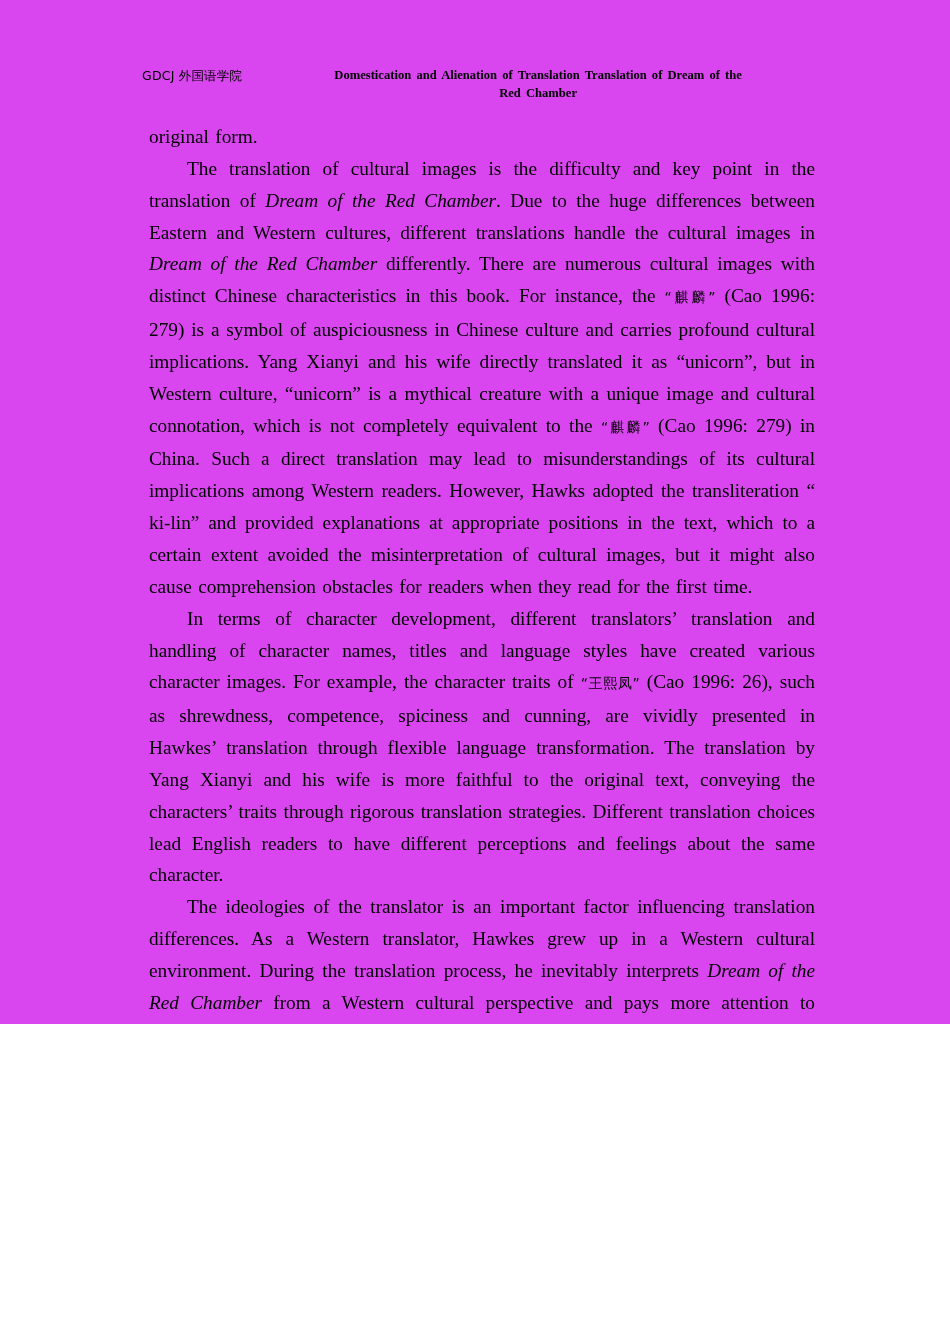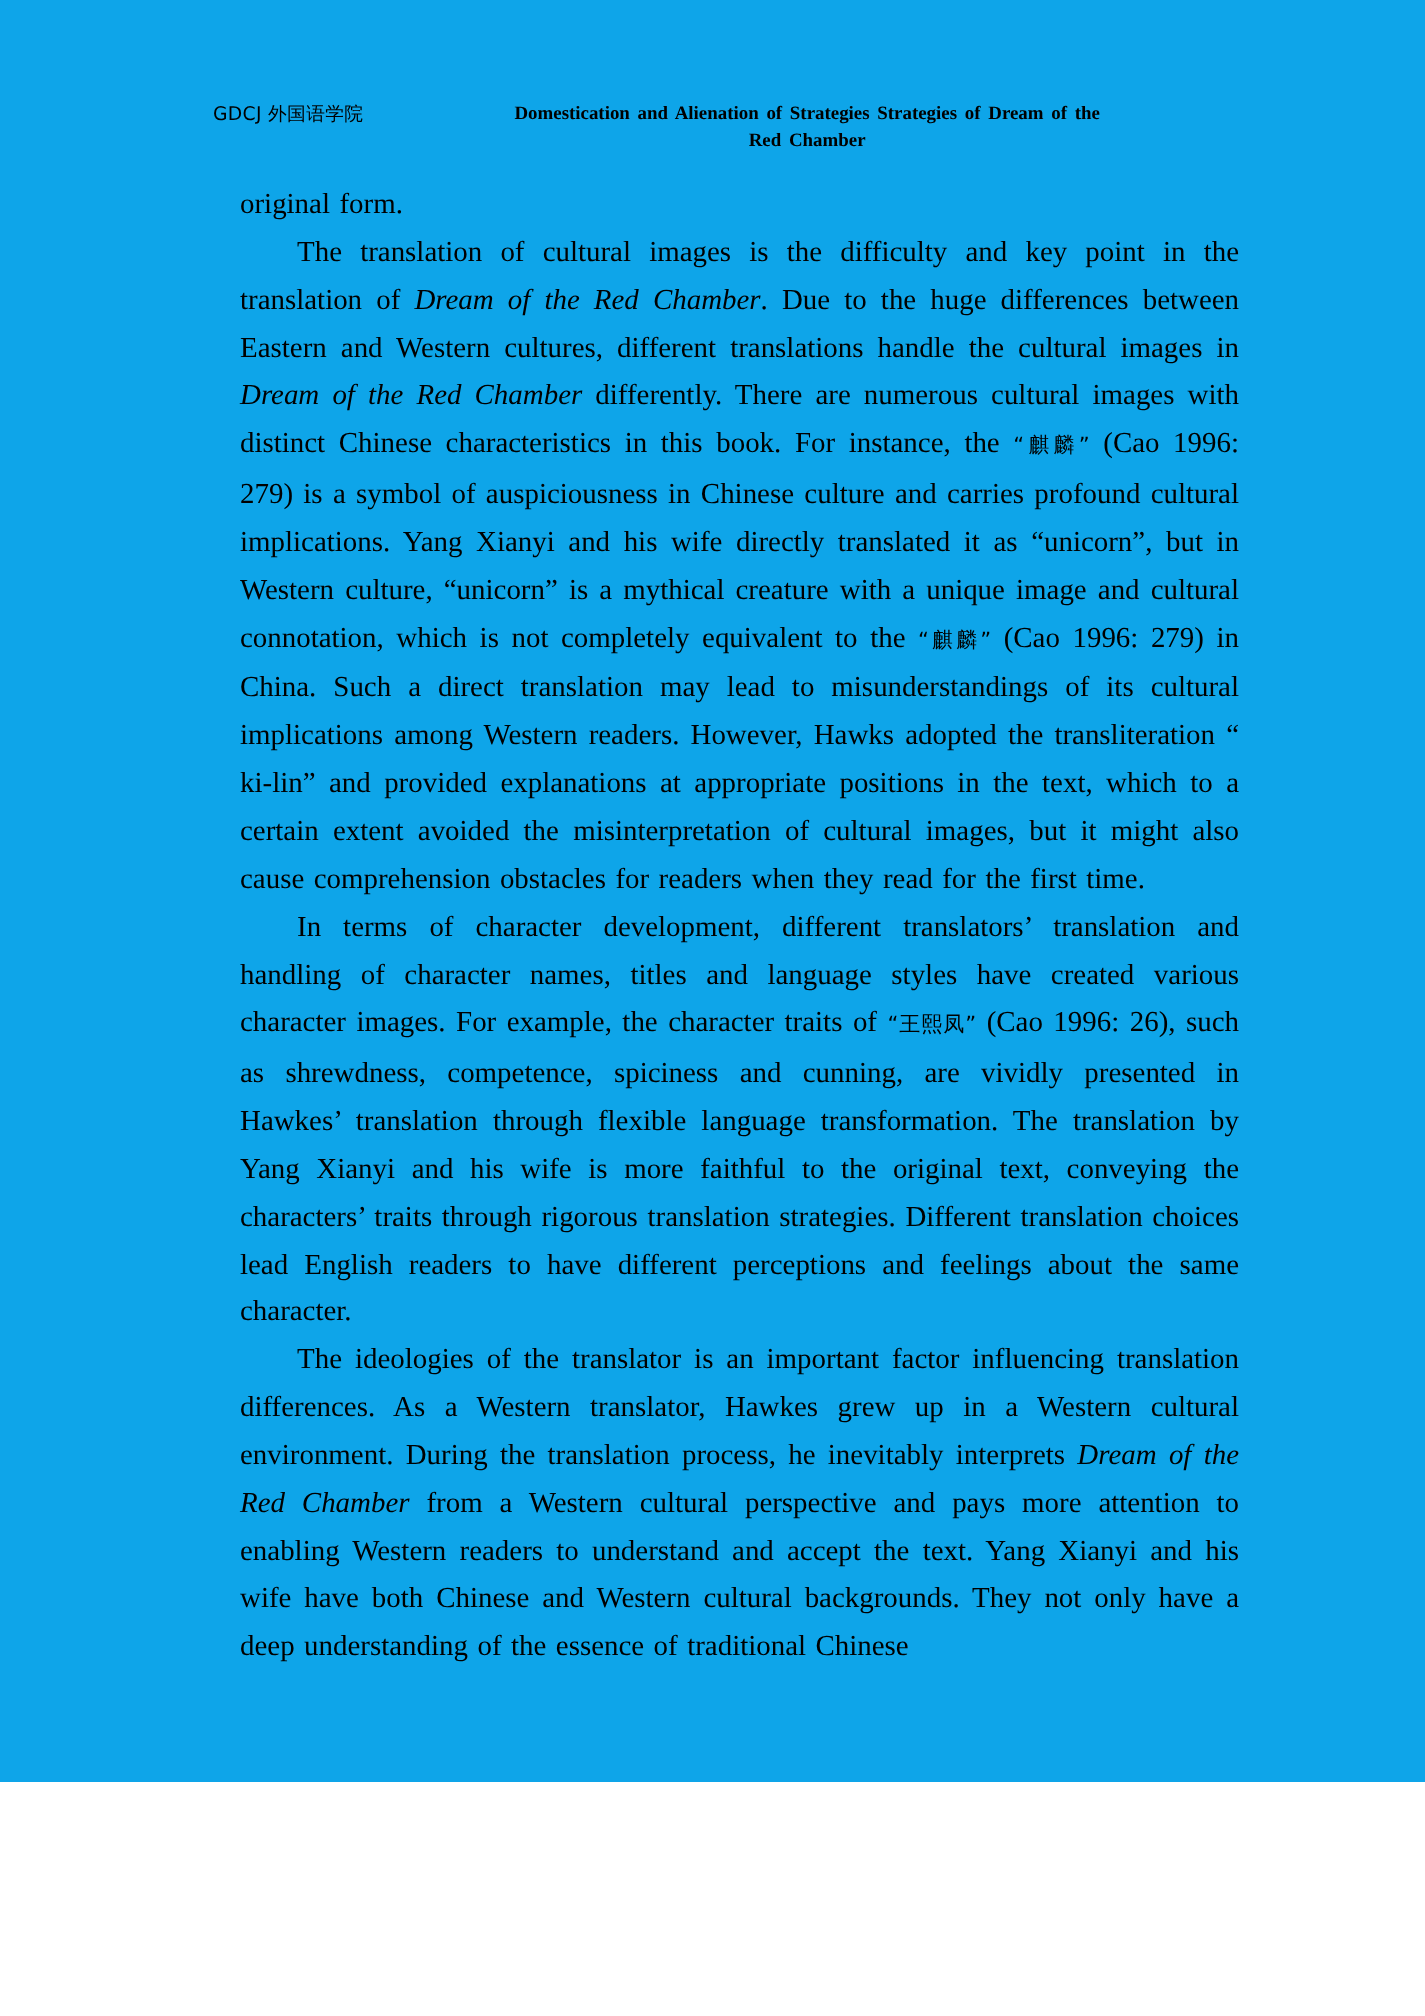--- a/index.html
+++ b/index.html
@@ -3,22 +3,22 @@
 <meta charset="utf-8">
 <style>
   html, body {
     margin: 0;
     padding: 0;
     background: #ffffff;
   }
   .page {
     position: relative;
     width: 950px;
-    height: 1188px;
-    background: #0ea5e9;
+    height: 1024px;
+    background: #d946ef;
     overflow: hidden;
     font-family: "Liberation Serif", "DejaVu Serif", serif;
     color: #000000;
   }
 
   
   .header {
     position: absolute;
     left: 142px;
     top: 66px;
@@ -45,21 +45,21 @@
     text-align-last: center;
     text-justify: inter-word;
     word-spacing: 2px;
   }
   .header-title .ital {
   }
 
   
   .body-block {
     position: absolute;
-    left: 160px;
+    left: 149px;
     top: 121px;
     width: 666px;
   }
   p.para {
     margin: 0;
     font-size: 19.3px;
     line-height: 31.85px;
     text-align: justify;
     text-justify: inter-word;
     word-spacing: 1.5px;
@@ -90,21 +90,21 @@
     line-height: 20px;
   }
 </style>
 </head>
 <body>
 
 <div class="page">
 
   <div class="header">
     <div class="header-left">GDCJ 外国语学院</div>
-    <div class="header-title"><span>Domestication and Alienation of Strategies Strategies of </span><span class="ital">Dream of the</span><br><span class="ital">Red Chamber</span></div>
+    <div class="header-title"><span>Domestication and Alienation of Translation Translation of </span><span class="ital">Dream of the</span><br><span class="ital">Red Chamber</span></div>
   </div>
 
   <div class="body-block">
 
     <p class="para"><span>original form.</span></p>
 
     <p class="para indent"><span>The translation of cultural images is the difficulty and key point in the translation of </span><span class="ital">Dream of the Red Chamber</span><span>. Due to the huge differences between Eastern and Western cultures, different translations handle the cultural images in </span><span class="ital">Dream of the Red Chamber</span><span> differently. There are numerous cultural images with distinct Chinese characteristics in this book. For instance, the </span><span class="cjk">“麒麟”</span><span> (Cao 1996: 279) is a symbol of auspiciousness in Chinese culture and carries profound cultural implications. Yang Xianyi and his wife directly translated it as “unicorn”, but in Western culture, “unicorn” is a mythical creature with a unique image and cultural connotation, which is not completely equivalent to the </span><span class="cjk">“麒麟”</span><span> (Cao 1996: 279) in China. Such a direct translation may lead to misunderstandings of its cultural implications among Western readers. However, Hawks adopted the transliteration “ ki-lin” and provided explanations at appropriate positions in the text, which to a certain extent avoided the misinterpretation of cultural images, but it might also cause comprehension obstacles for readers when they read for the first time.</span></p>
 
     <p class="para indent"><span>In terms of character development, different translators’ translation and handling of character names, titles and language styles have created various character images. For example, the character traits of </span><span class="cjk">“王熙凤”</span><span> (Cao 1996: 26), such as shrewdness, competence, spiciness and cunning, are vividly presented in Hawkes’ translation through flexible language transformation. The translation by Yang Xianyi and his wife is more faithful to the original text, conveying the characters’ traits through rigorous translation strategies. Different translation choices lead English readers to have different perceptions and feelings about the same character.</span></p>
 

